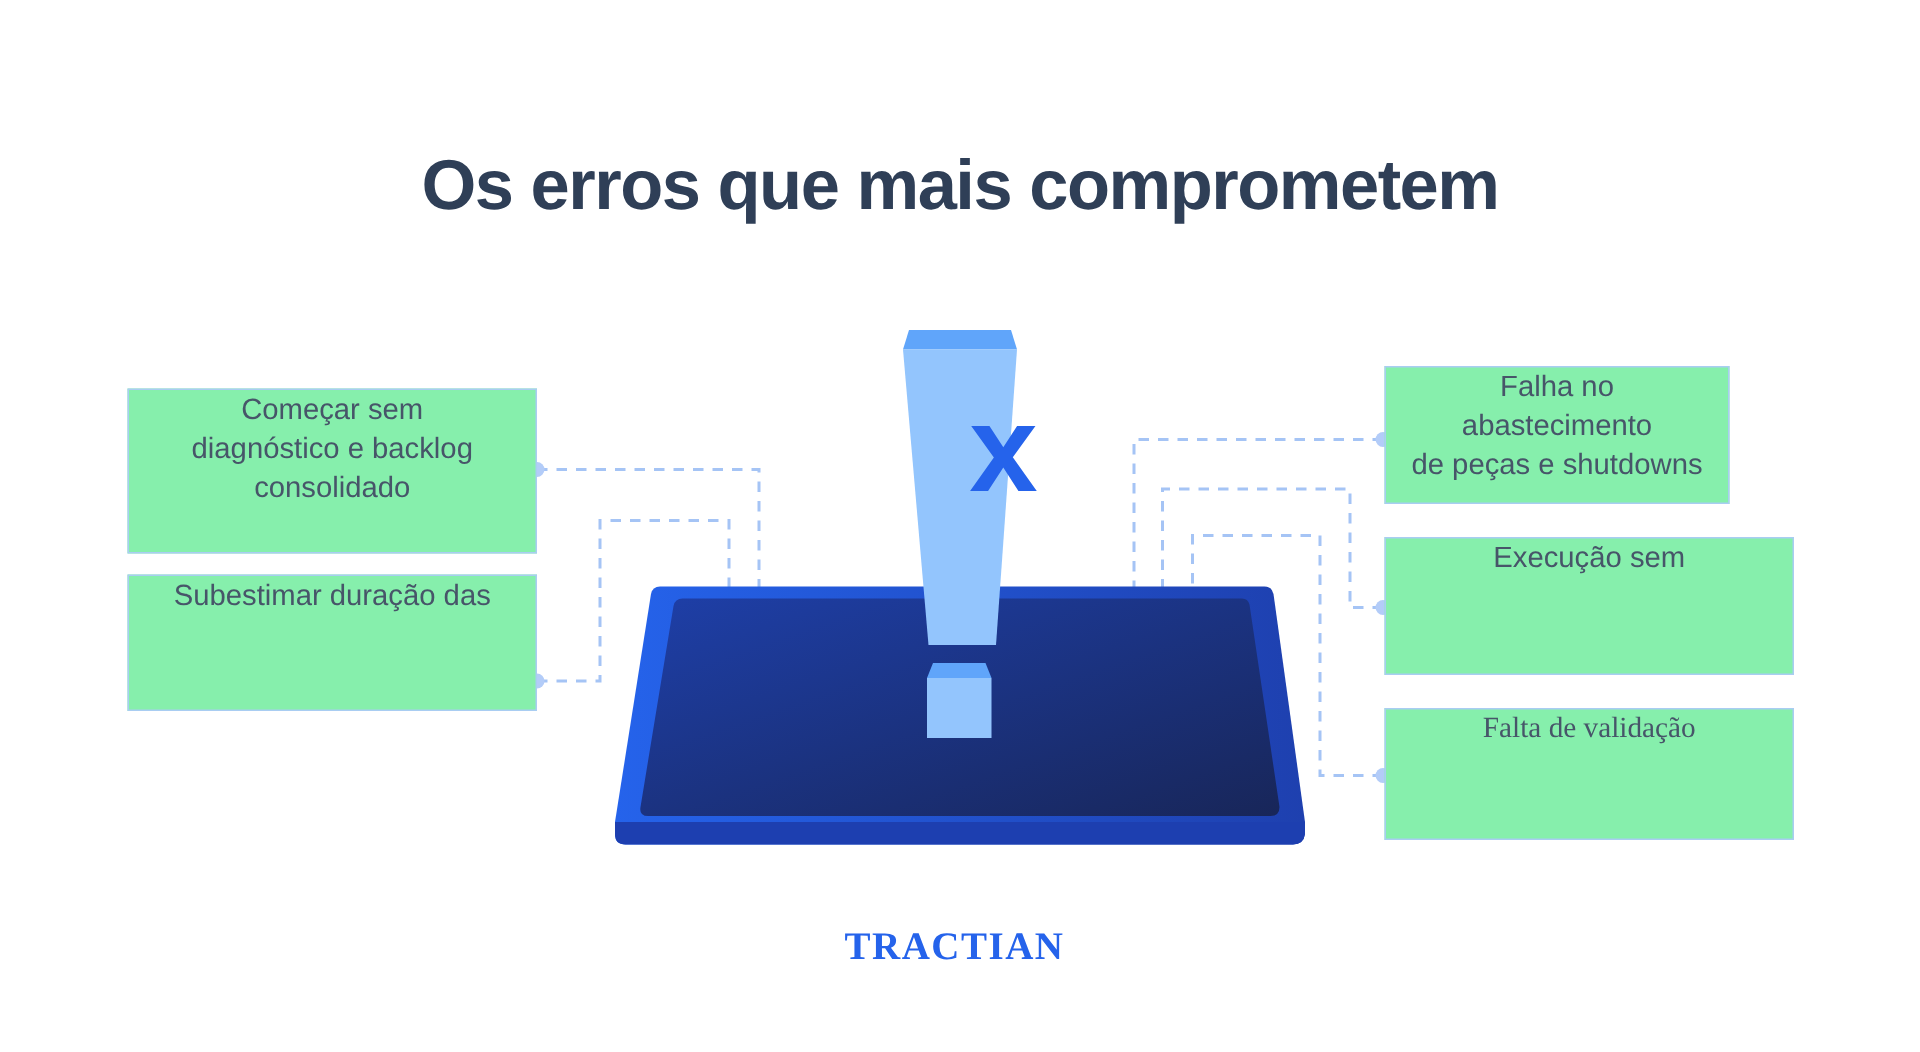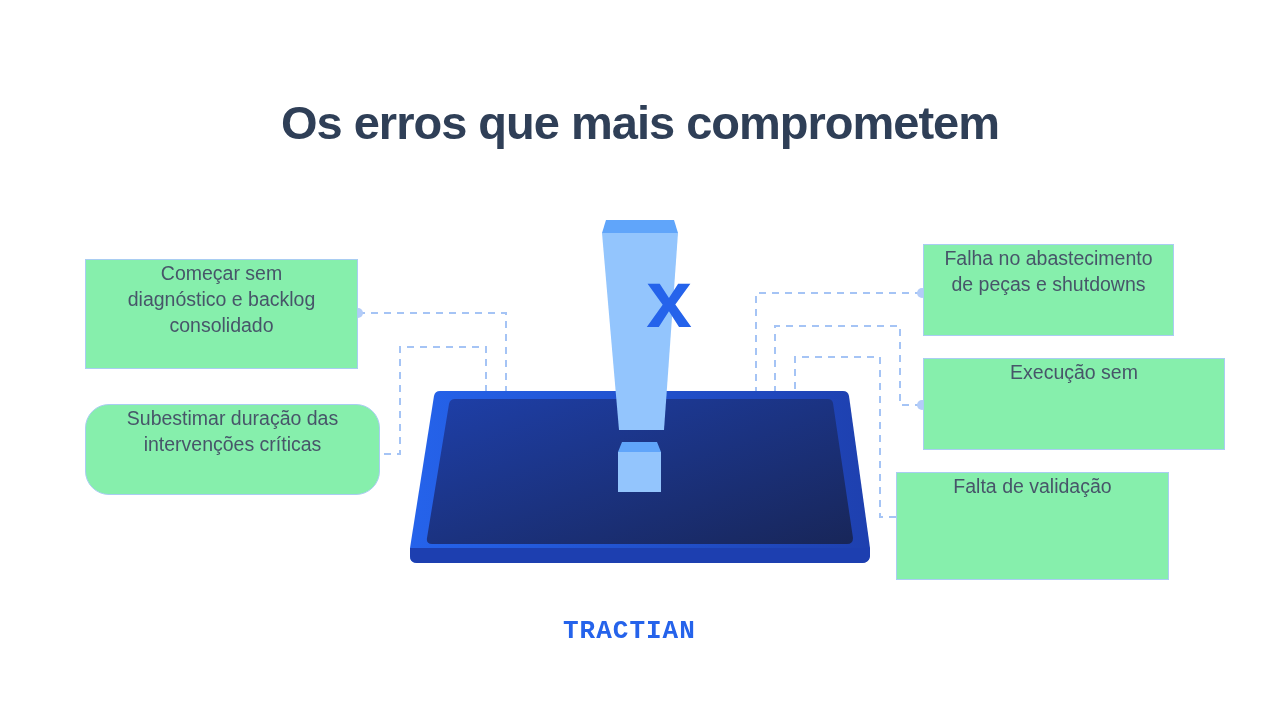--- a/index.html
+++ b/index.html
@@ -15,21 +15,21 @@
   .title .light { font-weight: 400; }
   .card {
     position: absolute; background: #86efac; border: 1.5px solid #a9cdf2;
     box-sizing: border-box; display: flex; align-items: flex-start; justify-content: center;
     text-align: center; font-size: 19.5px; line-height: 26px; color: #475569; padding: 0 10px;
   }
   .card span { display: block; }
   svg.art { position: absolute; left: 0; top: 0; }
   .logo {
     position: absolute; left: 563px; top: 616px; font-size: 26px; font-weight: 700;
-    color: #2563eb; letter-spacing: 1px; font-family: Liberation Mono, monospace;
+    color: #2563eb; letter-spacing: 1px; font-family: Liberation Serif, serif;
   }
 </style>
 </head>
 <body>
 
 <div class="title">
   <div class="bold">Os erros que mais comprometem</div>
 </div>
 
 <svg class="art" width="1280" height="701" viewBox="0 0 1280 701">
@@ -78,37 +78,36 @@
   <text x="669" y="327" text-anchor="middle" font-family="Liberation Sans, sans-serif" font-weight="700" font-size="82" fill="#2563eb">x</text>
 </svg>
 
 <div class="card" style="left:85px; top:259px; width:273px; height:110px;">
   <div>
     <span>Começar sem</span>
     <span>diagnóstico e backlog</span>
     <span>consolidado</span>
   </div>
 </div>
-<div class="card" style="left:85px; top:404px; width:295px; height:91px;border-radius:24px;">
+<div class="card" style="left:85px; top:383px; width:273px; height:91px;">
   <div>
     <span>Subestimar duração das</span>
-    <span>intervenções críticas</span>
   </div>
 </div>
 
-<div class="card" style="left:923px; top:244px; width:251px; height:92px;">
+<div class="card" style="left:923px; top:244px; width:230px; height:92px;">
   <div>
     <span>Falha no abastecimento</span>
     <span>de peças e shutdowns</span>
   </div>
 </div>
-<div class="card" style="left:923px; top:358px; width:302px; height:92px;">
+<div class="card" style="left:923px; top:358px; width:273px; height:92px;">
   <div>
     <span>Execução sem</span>
   </div>
 </div>
-<div class="card" style="left:896px; top:472px; width:273px; height:108px;">
+<div class="card" style="left:923px; top:472px; width:273px; height:88px;font-family:Liberation Serif, serif;">
   <div>
     <span>Falta de validação</span>
   </div>
 </div>
 
 <div class="logo">TRACTIAN</div>
 
 </body></html>

